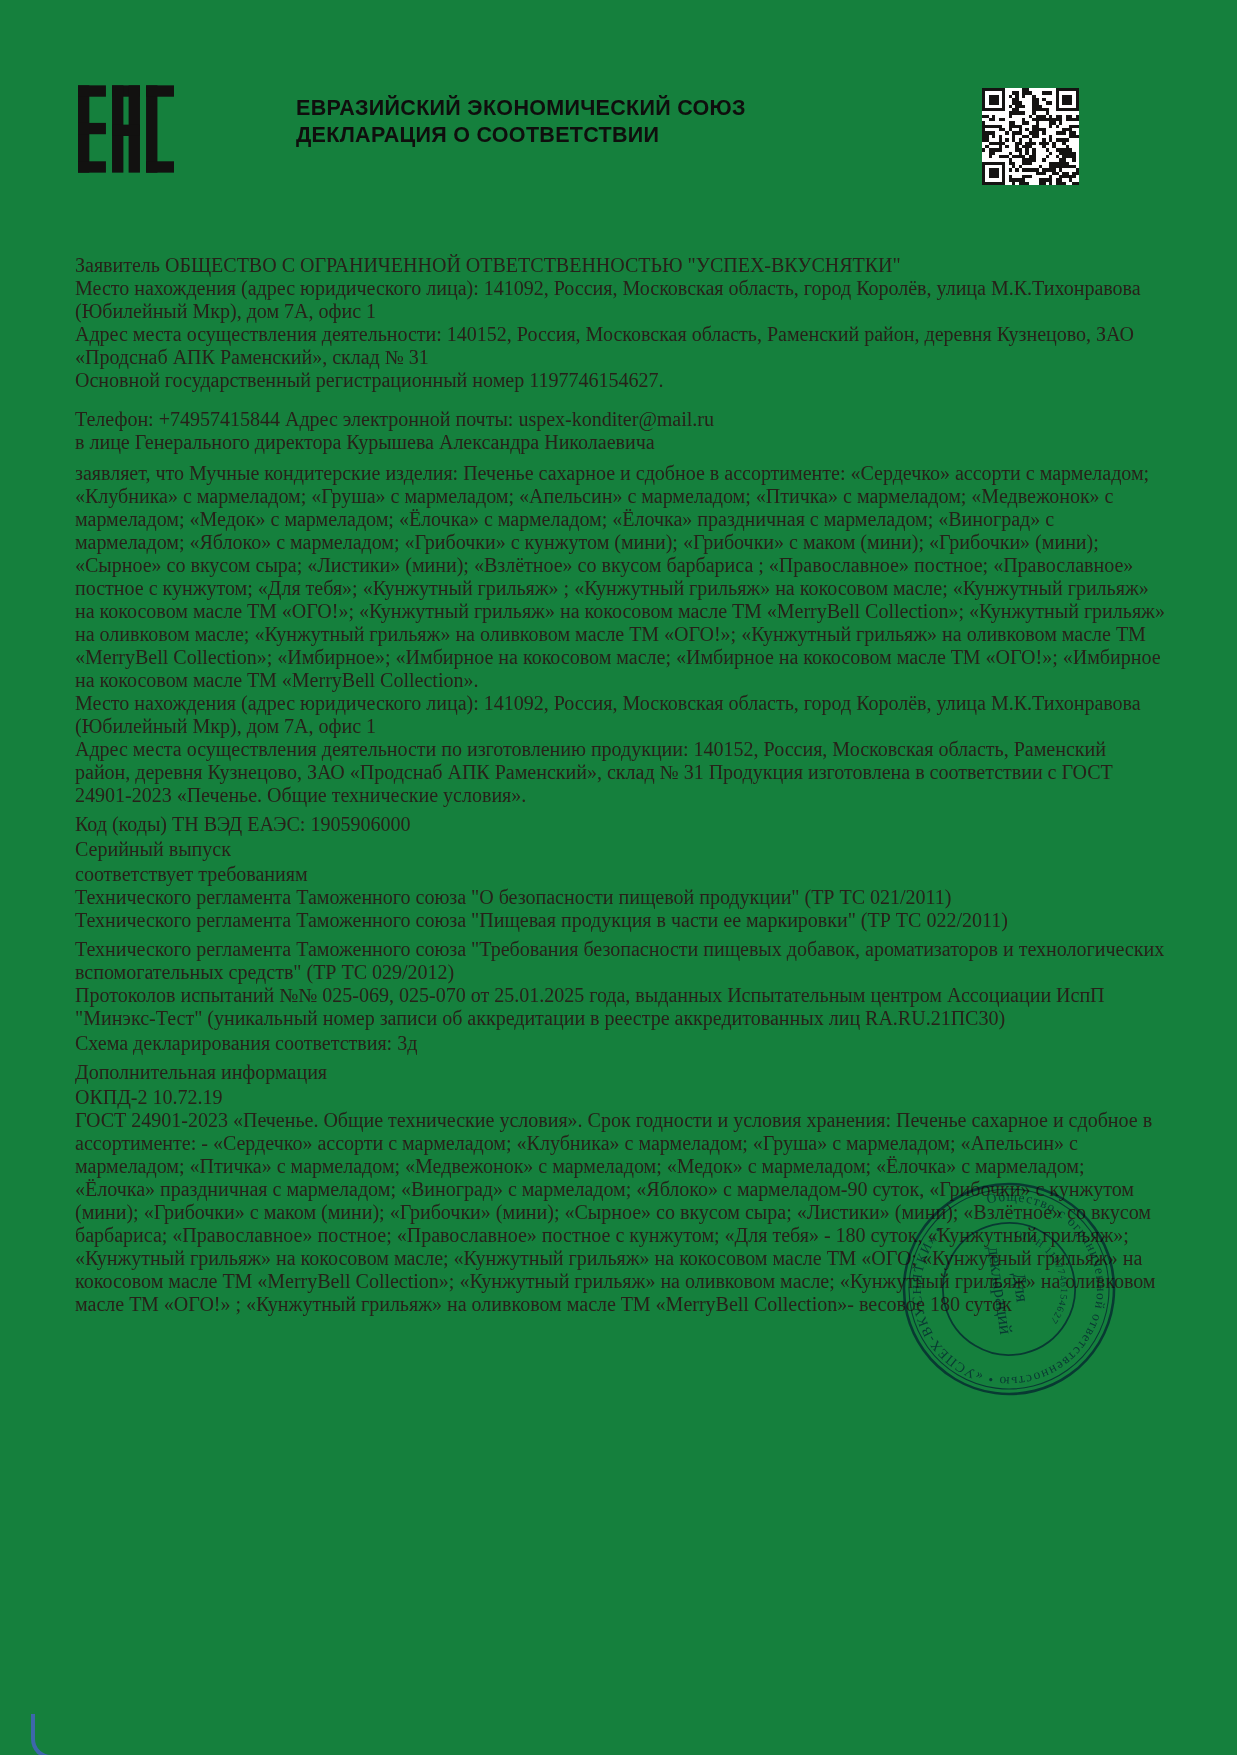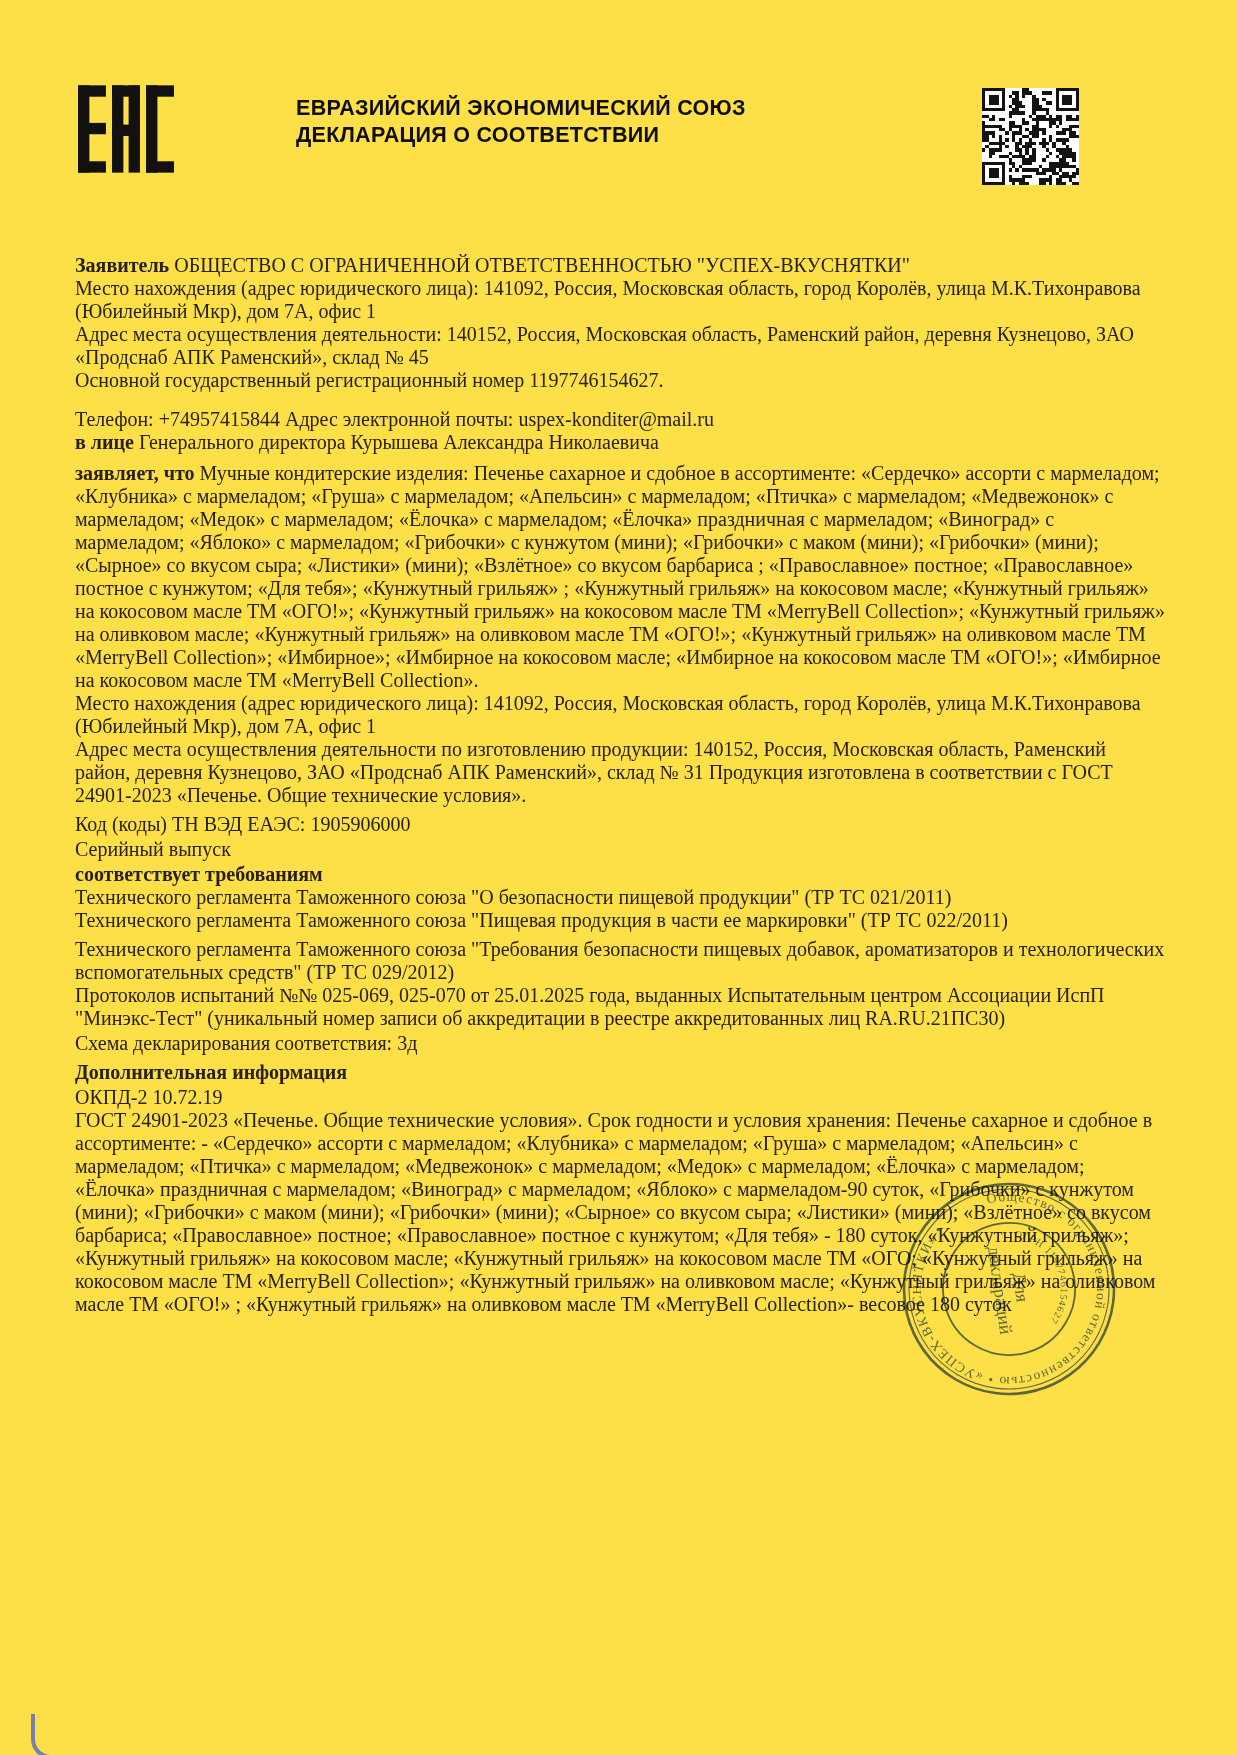--- a/index.html
+++ b/index.html
@@ -1,39 +1,39 @@
 <!DOCTYPE html>
 <html><head>
 <meta charset="utf-8">
 <style>
   html,body{margin:0;padding:0;background:#e9e9e9;}
   .page{
     position:relative;width:1237px;height:1755px;margin:0 auto;
-    background:#fde047;overflow:hidden;
+    background:#15803d;overflow:hidden;
     font-family:"Liberation Serif", serif;color:#262019;
   }
   
   .eac-logo{position:absolute;left:78px;top:84px;width:96px;height:90px;}
   .eac-logo svg{width:100%;height:100%;}
   
   .doc-title{
     position:absolute;left:296px;top:95px;
     font-family:"Liberation Sans", sans-serif;font-weight:bold;
     font-size:21.5px;line-height:27px;color:#0f0e0d;letter-spacing:.3px;
   }
   
   .qr{position:absolute;left:982px;top:88px;width:97px;height:97px;background:#fff;}
   .qr svg{width:100%;height:100%;}
   
   .body-text{
     position:absolute;left:75px;top:254px;width:1090px;
     font-size:20px;line-height:23px;color:#272119;
   }
   .para{margin:0;}
-  .para .b{font-weight:bold;}
+  .para .b{font-weight:normal;}
   
   .stamp{
     position:absolute;left:898px;top:1178px;width:222px;height:222px;
     opacity:.82;transform:rotate(-14deg);mix-blend-mode:multiply;
     pointer-events:none;
   }
   .stamp svg{width:100%;height:100%;}
   
   .corner-mark{
     position:absolute;left:31px;top:1714px;width:30px;height:41px;
@@ -402,21 +402,21 @@
         <rect x="0" y="22" width="7" height="1" fill="#141312"></rect>
         <rect x="0" y="28" width="7" height="1" fill="#141312"></rect>
         <rect x="0" y="22" width="1" height="7" fill="#141312"></rect>
         <rect x="6" y="22" width="1" height="7" fill="#141312"></rect>
         <rect x="2" y="24" width="3" height="3" fill="#141312"></rect>
       </svg></div>
 
   <div class="body-text">
       <p class="para" style="margin-top: 0px;"><span class="b">Заявитель</span><span> ОБЩЕСТВО С ОГРАНИЧЕННОЙ ОТВЕТСТВЕННОСТЬЮ "УСПЕХ-ВКУСНЯТКИ"</span></p>
       <p class="para" style="margin-top: 0px;"><span>Место нахождения (адрес юридического лица): 141092, Россия, Московская область, город Королёв, улица М.К.Тихонравова (Юбилейный Мкр), дом 7А, офис 1</span></p>
-      <p class="para" style="margin-top: 0px;"><span>Адрес места осуществления деятельности: 140152, Россия, Московская область, Раменский район, деревня Кузнецово, ЗАО «Продснаб АПК Раменский», склад № 45</span></p>
+      <p class="para" style="margin-top: 0px;"><span>Адрес места осуществления деятельности: 140152, Россия, Московская область, Раменский район, деревня Кузнецово, ЗАО «Продснаб АПК Раменский», склад № 31</span></p>
       <p class="para" style="margin-top: 0px;"><span>Основной государственный регистрационный номер 1197746154627.</span></p>
       <p class="para" style="margin-top: 16px;"><span>Телефон: +74957415844 Адрес электронной почты: uspex-konditer@mail.ru</span></p>
       <p class="para" style="margin-top: 0px;"><span class="b">в лице</span><span> Генерального директора Курышева Александра Николаевича</span></p>
       <p class="para" style="margin-top: 8px;"><span class="b">заявляет, что</span><span> Мучные кондитерские изделия: Печенье сахарное и сдобное в ассортименте: «Сердечко» ассорти с мармеладом; «Клубника» с мармеладом; «Груша» с мармеладом; «Апельсин» с мармеладом; «Птичка» с мармеладом; «Медвежонок» с мармеладом; «Медок» с мармеладом; «Ёлочка» с мармеладом; «Ёлочка» праздничная с мармеладом; «Виноград» с мармеладом; «Яблоко» с мармеладом; «Грибочки» с кунжутом (мини); «Грибочки» с маком (мини); «Грибочки» (мини); «Сырное» со вкусом сыра; «Листики» (мини); «Взлётное» со вкусом барбариса ; «Православное» постное; «Православное» постное с кунжутом; «Для тебя»; «Кунжутный грильяж» ; «Кунжутный грильяж» на кокосовом масле; «Кунжутный грильяж» на кокосовом масле ТМ «ОГО!»; «Кунжутный грильяж» на кокосовом масле ТМ «MerryBell Collection»; «Кунжутный грильяж» на оливковом масле; «Кунжутный грильяж» на оливковом масле ТМ «ОГО!»; «Кунжутный грильяж» на оливковом масле ТМ «MerryBell Collection»; «Имбирное»; «Имбирное на кокосовом масле; «Имбирное на кокосовом масле ТМ «ОГО!»; «Имбирное на кокосовом масле ТМ «MerryBell Collection».</span></p>
       <p class="para" style="margin-top: 0px;"><span>Место нахождения (адрес юридического лица): 141092, Россия, Московская область, город Королёв, улица М.К.Тихонравова (Юбилейный Мкр), дом 7А, офис 1</span></p>
       <p class="para" style="margin-top: 0px;"><span>Адрес места осуществления деятельности по изготовлению продукции: 140152, Россия, Московская область, Раменский район, деревня Кузнецово, ЗАО «Продснаб АПК Раменский», склад № 31 Продукция изготовлена в соответствии с ГОСТ 24901-2023 «Печенье. Общие технические условия».</span></p>
       <p class="para" style="margin-top: 6px;"><span>Код (коды) ТН ВЭД ЕАЭС: 1905906000</span></p>
       <p class="para" style="margin-top: 2px;"><span>Серийный выпуск</span></p>
       <p class="para" style="margin-top: 2px;"><span class="b">соответствует требованиям</span></p>
       <p class="para" style="margin-top: 0px;"><span>Технического регламента Таможенного союза "О безопасности пищевой продукции" (ТР ТС 021/2011)</span></p>

